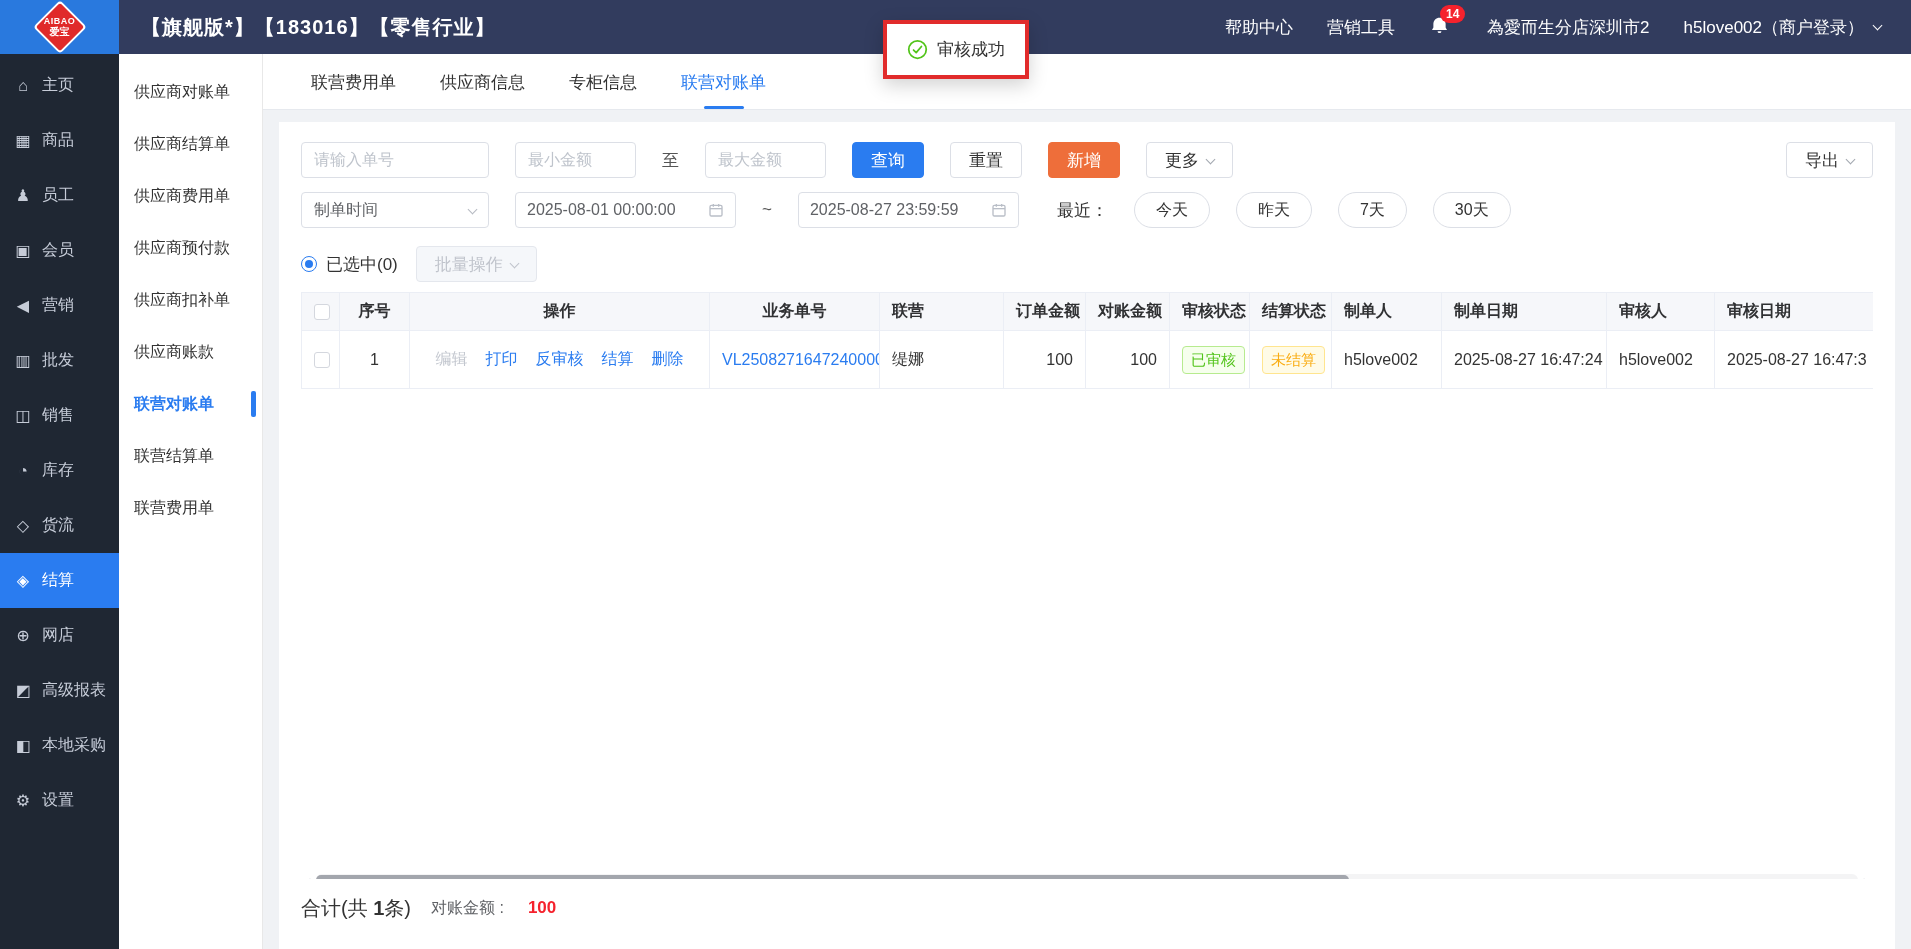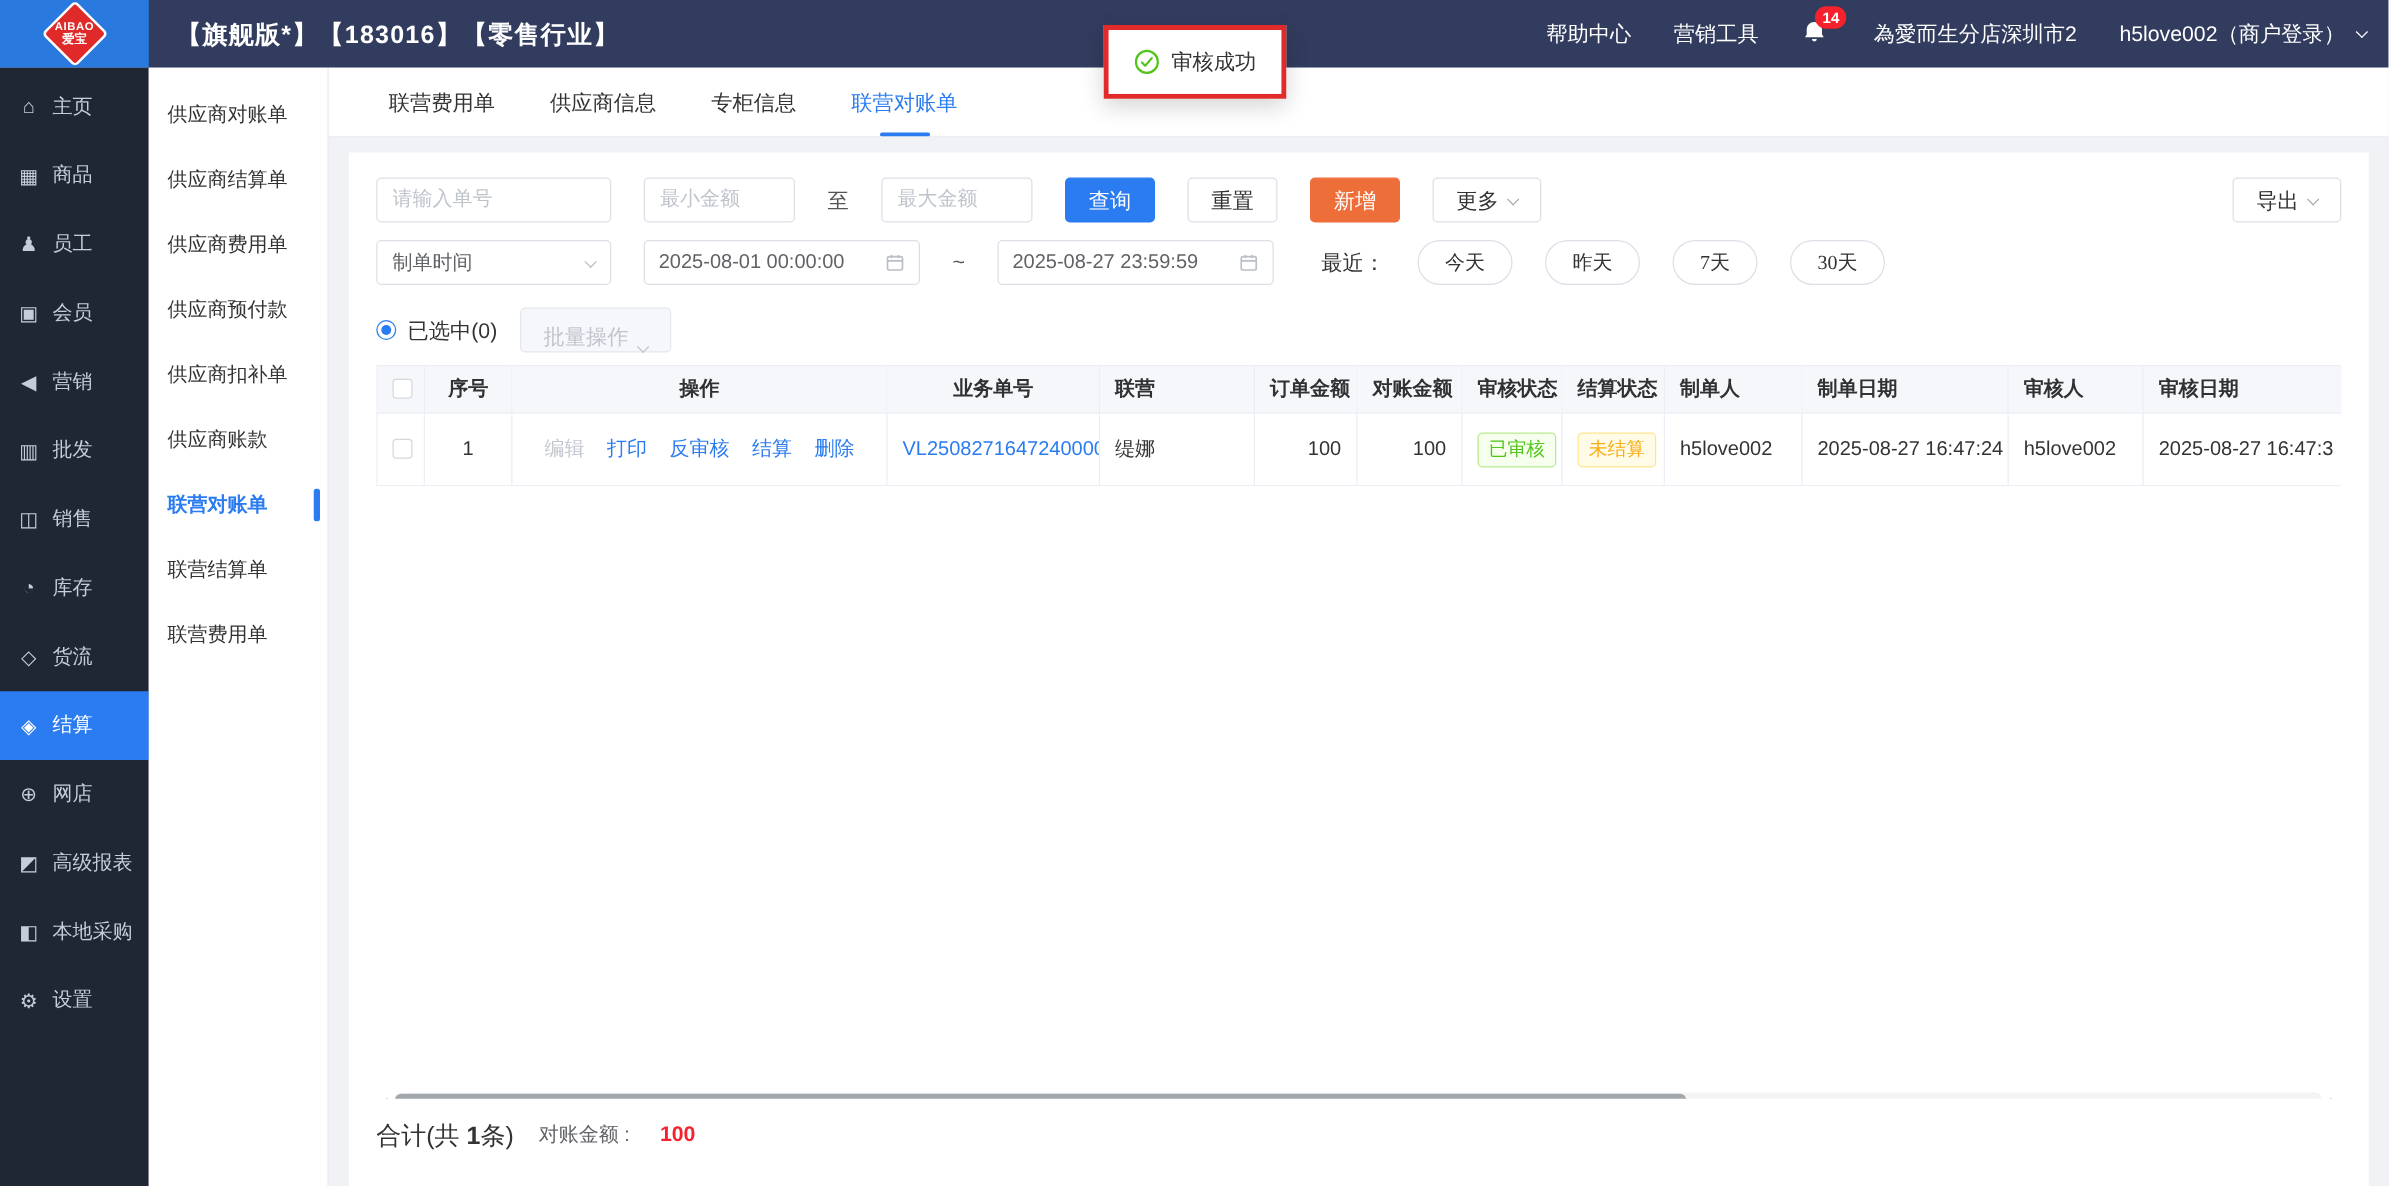--- a/index.html
+++ b/index.html
@@ -8,21 +8,21 @@
   .screen { position:relative; width:1911px; height:949px; overflow:hidden; background:#f0f2f5; }
 
   
   .topbar { position:relative; z-index:20; height:54px; background:#323c5e; display:flex; align-items:center; color:#fff; }
   .logo { width:119px; height:54px; background:#2979de; position:relative; display:flex; align-items:center; justify-content:center; flex:none; cursor:pointer; }
   .logo-diamond { position:absolute; width:38px; height:38px; background:#e02a2a; border:2px solid #fff; border-radius:4px; transform:rotate(45deg); }
   .logo-texts { position:relative; z-index:1; text-align:center; font-weight:bold; line-height:1.1; }
   .logo-main { font-size:9px; letter-spacing:.5px; }
   .logo-sub { font-size:10px; }
   .topbar-title { margin-left:22px; font-size:20px; font-weight:bold; letter-spacing:1px;text-align:center; }
-  .topbar-right { margin-left:auto; display:flex; align-items:center; gap:34px; padding-right:18px; font-size:17px; }
+  .topbar-right { margin-left:auto; display:flex; align-items:center; gap:34px; padding-right:30px; font-size:17px; }
   .top-link { cursor:pointer; white-space:nowrap; }
   .bell-wrap { position:relative; cursor:pointer; width:24px; height:26px; }
   .badge { position:absolute; top:-9px; left:11px; background:#f5222d; color:#fff; font-size:12px; line-height:1; padding:3px 6px; border-radius:9px; font-weight:bold; }
   .account { display:flex; align-items:center; gap:10px; cursor:pointer; white-space:nowrap; }
   .chev { display:inline-block; width:7px; height:7px; border-right:1.7px solid currentColor; border-bottom:1.7px solid currentColor; }
   .chev.down { transform:rotate(45deg); margin-top:-3px; }
   .chev.left { transform:rotate(135deg); margin-left:2px; }
   .chev.right { transform:rotate(-45deg); margin-right:2px; }
 
   
@@ -55,27 +55,27 @@
   .inp.amount { width:121px; }
   .plain-label { font-size:17px; color:#555; white-space:nowrap; }
   .btn { height:36px; border-radius:4px; border:1px solid #dcdfe6; background:#fff; color:#333; font-size:17px; padding:0 18px; display:inline-flex; align-items:center; gap:8px; cursor:pointer; white-space:nowrap; font-family:inherit; }
   .btn .chev { color:#a2a7af; margin-top:-2px; }
   .btn.primary { background:#2a7cf0; border-color:#2a7cf0; color:#fff; }
   .btn.warning { background:#ee6e3a; border-color:#ee6e3a; color:#fff; }
   .btn.export { margin-left:auto; }
   .select-box { width:188px; height:36px; border:1px solid #dcdfe6; border-radius:4px; padding:0 12px; display:flex; align-items:center; justify-content:space-between; color:#606266; font-size:16px; cursor:pointer; background:#fff; }
   .select-box .chev { color:#b6bac2; margin-top:-2px; }
   .date-box { width:221px; height:36px; border:1px solid #dcdfe6; border-radius:4px; padding:0 11px; display:flex; align-items:center; justify-content:space-between; color:#606266; font-size:16px; cursor:pointer; background:#fff; gap:8px; white-space:nowrap; }
-  .pill { height:36px; border:1px solid #dcdfe6; border-radius:18px; background:#fff; color:#333; font-size:16px; padding:0 21px; display:inline-flex; align-items:center; cursor:pointer; white-space:nowrap; font-family:Liberation Serif, serif; }
+  .pill { height:36px; border:1px solid #dcdfe6; border-radius:18px; background:#fff; color:#333; font-size:16px; padding:0 21px; display:inline-flex; align-items:center; cursor:pointer; white-space:nowrap; font-family:Liberation Sans, sans-serif; }
   .row3 { margin-top:18px !important; gap:18px; }
   .radio-group { display:flex; align-items:center; gap:9px; cursor:pointer; }
   .radio { width:16px; height:16px; border-radius:50%; border:1px solid #2a7cf0; background:#fff; position:relative; display:inline-block; flex:none; }
   .radio::after { content:""; position:absolute; left:3px; top:3px; width:8px; height:8px; border-radius:50%; background:#2a7cf0; }
   .radio-label { font-size:17px; color:#333; }
-  .btn.batch { background:#f5f7fa; border-color:#e4e7ed; color:#c0c4cc; cursor:not-allowed;align-items:flex-end; }
+  .btn.batch { background:#f5f7fa; border-color:#e4e7ed; color:#c0c4cc; cursor:not-allowed; }
   .btn.batch .chev { color:#c0c4cc; }
 
   
   .table-wrap { margin-top:10px; overflow:hidden; }
   table { border-collapse:collapse; table-layout:fixed; width:1613px; }
   th, td { border-right:1px solid #ebeef5; border-bottom:1px solid #ebeef5; padding:0 12px; overflow:hidden; white-space:nowrap; }
   th:first-child, td:first-child { border-left:1px solid #ebeef5; }
   th { border-top:1px solid #ebeef5; height:38px; background:#f6f7fa; font-size:16px; font-weight:bold; color:#303133; }
   td { height:58px; font-size:16px; color:#333; background:#fff; }
   .al { text-align:left; } .ac { text-align:center; } .ar { text-align:right; }

